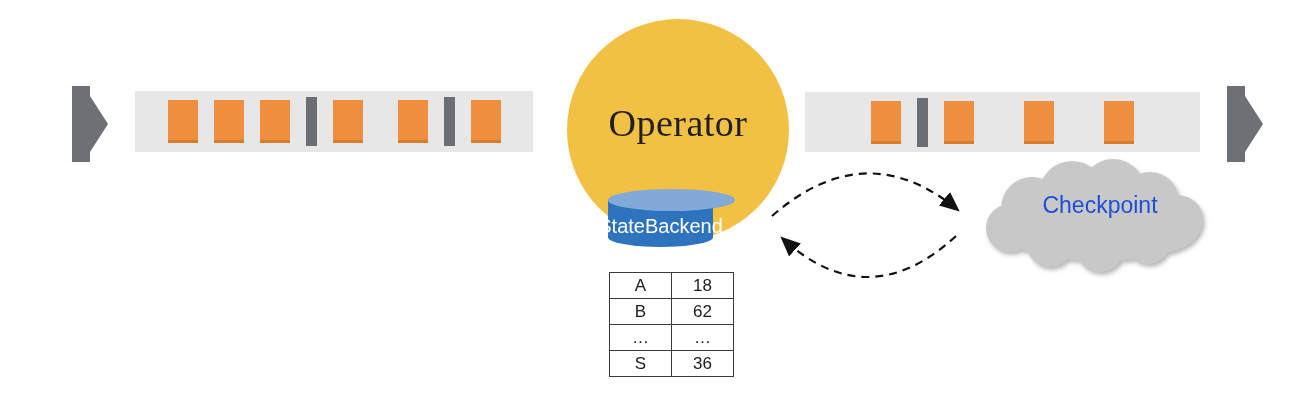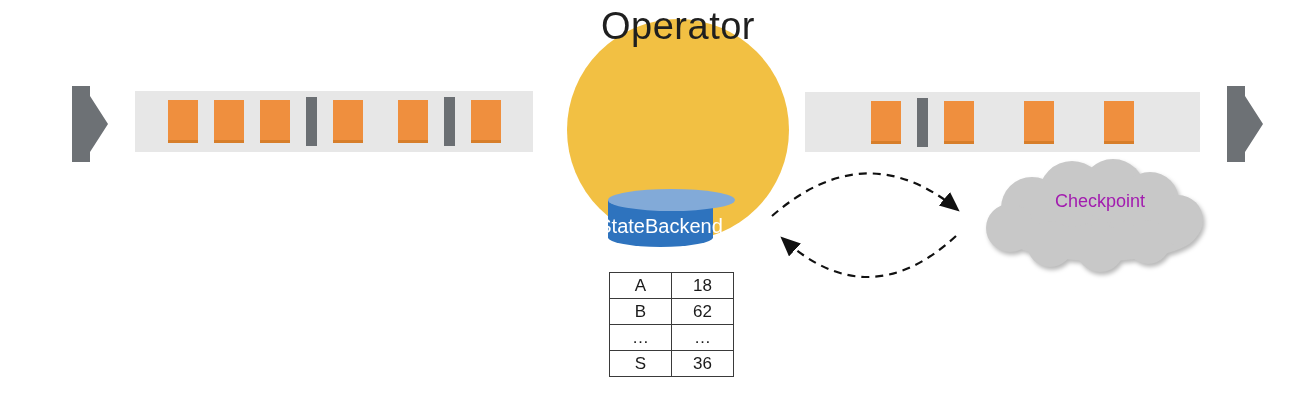--- a/index.html
+++ b/index.html
@@ -19,21 +19,21 @@
   .stream-item { flex:0 0 auto; }
   .square  { width:30px; height:40px; background:#EF8F3E; border-bottom:3px solid #D77E2A; }
   .barrier { width:11px; height:49px; background:#6B6F73; }
   .gap-sm  { width:3px;  height:1px; }
   .gap-lg  { width:18px; height:1px; }
 
   
   .operator {
     position:absolute; left:567px; top:19px; width:222px; height:222px;
     border-radius:50%; background:#F2C043; z-index:1;
-    display:flex; align-items:flex-start; justify-content:center;
+    display:flex; align-items:center; justify-content:center;font-family:Liberation Serif, serif;
   }
   .operator-label { font-size:38px; color:#1F1F1F; letter-spacing:0.5px; margin-top:-14px; }
 
   
   .cyl-body {
     position:absolute; left:608px; top:200px; width:105px; height:47px;
     background:#2E73BE; border-radius:0 0 64px 64px / 0 0 12px 12px; z-index:2;
     display:flex; align-items:center; justify-content:center;
   }
   .cyl-top {
@@ -49,21 +49,21 @@
     font-size:17px; color:#1a1a1a;
   }
   .state-table td {
     border:1px solid #3A3A3A; width:61px; height:25px;
     text-align:center; vertical-align:middle; padding:0;
   }
 
   
   .cloud-label {
     position:absolute; left:1015px; top:191px; width:170px; z-index:2;
-    text-align:center; font-size:18px; color:#a21caf; line-height:1.22;
+    text-align:center; font-size:23px; color:#1d4ed8; line-height:1.22;
   }
 
   .cloud-shape { filter: drop-shadow(2px 3px 2px rgba(0,0,0,0.28)); }
 
   .watermark {
     position:absolute; right:6px; top:374px; z-index:4;
     font-size:17px; color:#C3C3C3; letter-spacing:1px;
   }
 </style>
 </head>

